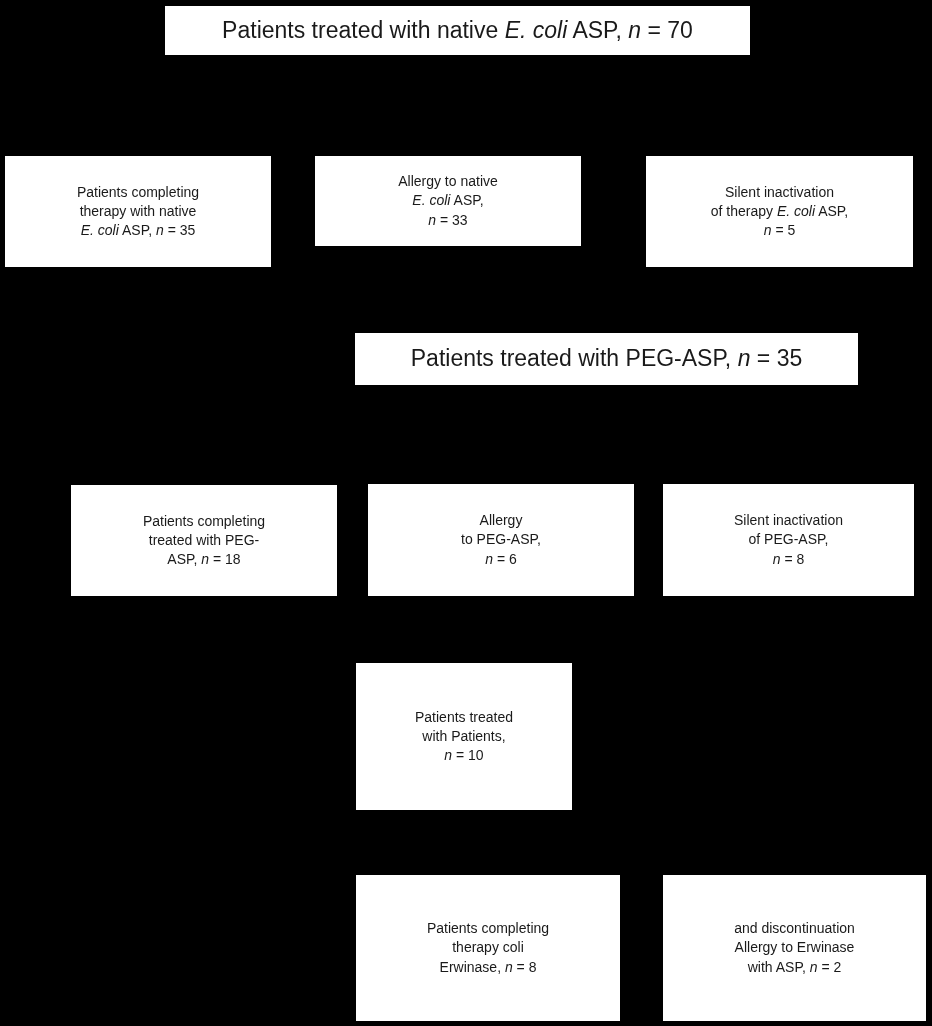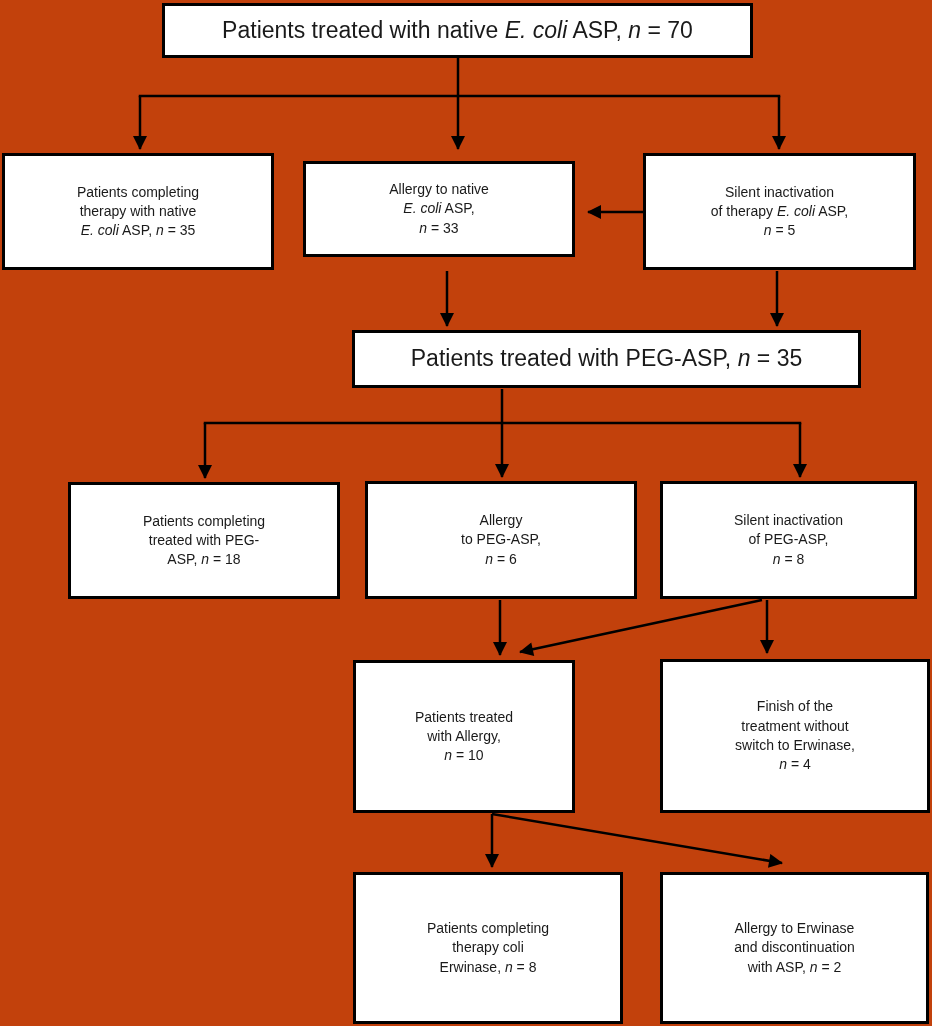--- a/index.html
+++ b/index.html
@@ -1,20 +1,20 @@
 <!DOCTYPE html>
 <html><head>
 <meta charset="utf-8">
 <style>
   html, body { margin: 0; padding: 0; background: #ffffff; }
   #canvas {
     position: relative;
     width: 932px;
     height: 1026px;
-    background: #c2410c;
+    background: #000000;
     font-family: "Liberation Sans", sans-serif;
     overflow: hidden;
   }
   svg.wires {
     position: absolute;
     left: 0; top: 0;
     width: 932px; height: 1026px;
   }
   svg.wires path { stroke: #000000; stroke-width: 2.5; fill: none; }
   svg.wires path.corner { stroke-linecap: square; }
@@ -32,21 +32,21 @@
     text-align: center;
     font-size: 14px;
     line-height: 1.38;
   }
   .node.wide { font-size: 23px; }
   .node .it { font-style: italic; }
 
   
   #n-native        { left: 162px; top: 3px;   width: 591px; height: 55px; }
   #n-comp-native   { left: 2px;   top: 153px; width: 272px; height: 117px; }
-  #n-all-native    { left: 303px; top: 153px; width: 272px; height: 96px; margin-top: 8px; }
+  #n-all-native    { left: 312px; top: 153px; width: 272px; height: 96px; }
   #n-silent-native { left: 643px; top: 153px; width: 273px; height: 117px; }
   #n-peg           { left: 352px; top: 330px; width: 509px; height: 58px; align-items: center; }
   #n-comp-peg      { left: 68px;  top: 482px; width: 272px; height: 117px; }
   #n-all-peg       { left: 365px; top: 481px; width: 272px; height: 118px; align-items: center; }
   #n-silent-peg    { left: 660px; top: 481px; width: 257px; height: 118px; }
   #n-erwinase      { left: 353px; top: 660px; width: 222px; height: 153px; }
   #n-finish        { left: 660px; top: 659px; width: 270px; height: 154px; }
   #n-comp-erw      { left: 353px; top: 872px; width: 270px; height: 152px; }
   #n-all-erw       { left: 660px; top: 872px; width: 269px; height: 152px; }
 </style>
@@ -116,33 +116,27 @@
       <div><span>to PEG-ASP,</span></div>
       <div><span class="it">n</span><span> = 6</span></div>
     </div>
   <div id="n-silent-peg" class="node">
       <div><span>Silent inactivation</span></div>
       <div><span>of PEG-ASP,</span></div>
       <div><span class="it">n</span><span> = 8</span></div>
     </div>
   <div id="n-erwinase" class="node">
       <div><span>Patients treated</span></div>
-      <div><span>with Allergy,</span></div>
+      <div><span>with Patients,</span></div>
       <div><span class="it">n</span><span> = 10</span></div>
-    </div>
-  <div id="n-finish" class="node">
-      <div><span>Finish of the</span></div>
-      <div><span>treatment without</span></div>
-      <div><span>switch to Erwinase,</span></div>
-      <div><span class="it">n</span><span> = 4</span></div>
     </div>
   <div id="n-comp-erw" class="node">
       <div><span>Patients completing</span></div>
       <div><span>therapy coli</span></div>
       <div><span>Erwinase, </span><span class="it">n</span><span> = 8</span></div>
     </div>
   <div id="n-all-erw" class="node">
+      <div><span>and discontinuation</span></div>
       <div><span>Allergy to Erwinase</span></div>
-      <div><span>and discontinuation</span></div>
       <div><span>with ASP, </span><span class="it">n</span><span> = 2</span></div>
     </div>
 
 </div>
 
 </body></html>

